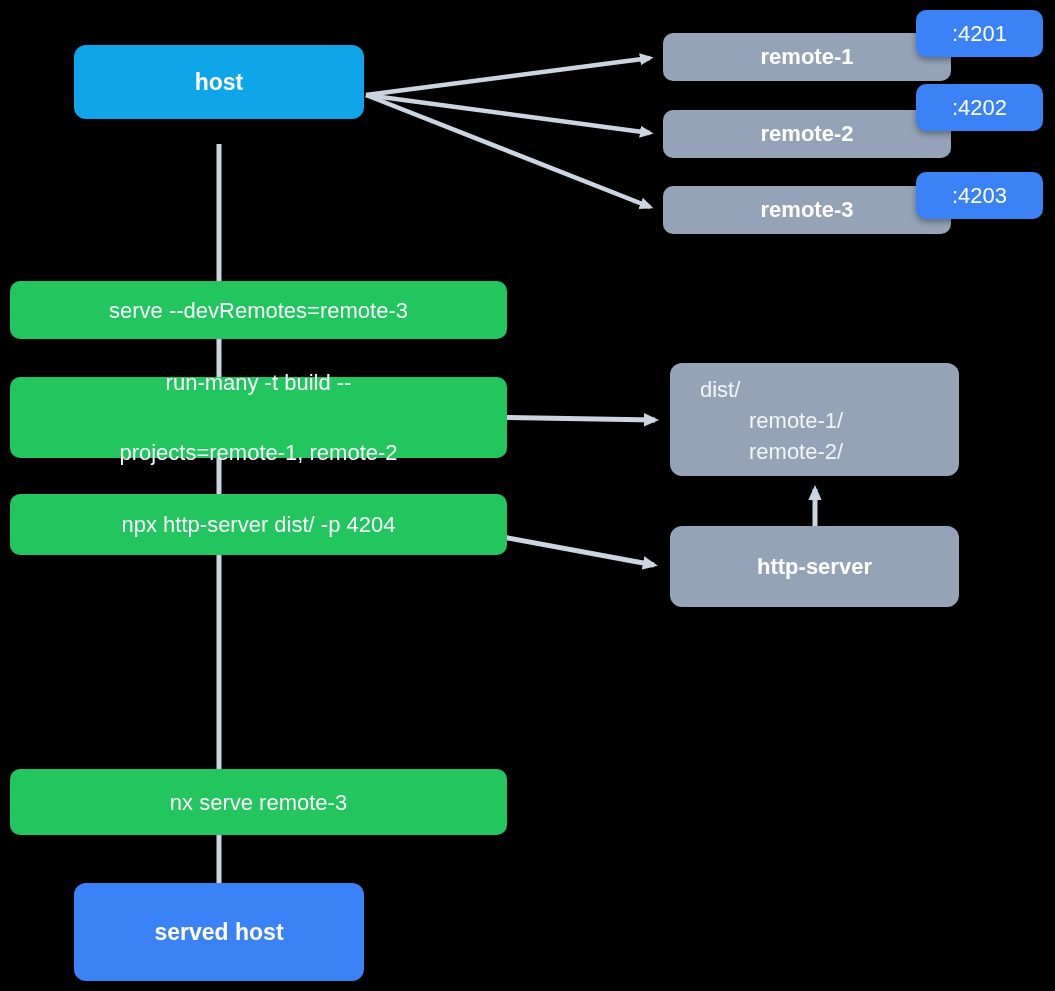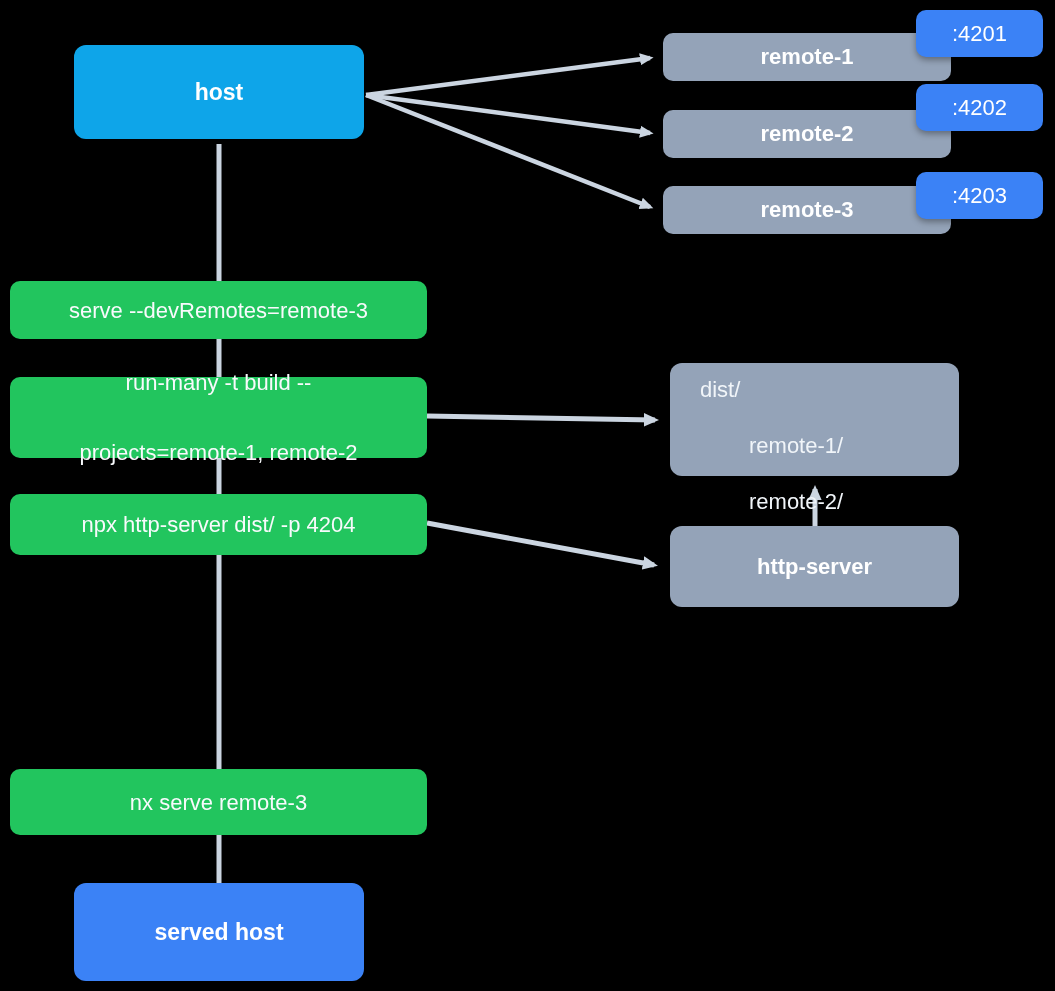--- a/index.html
+++ b/index.html
@@ -26,35 +26,35 @@
     box-sizing: border-box;
     display: flex;
     flex-direction: column;
     align-items: center;
     justify-content: center;
     text-align: center;
     color: #ffffff;
     z-index: 1;
   }
   .host-node {
-    left: 74px; top: 45px; width: 290px; height: 94px;
+    left: 74px; top: 45px; width: 290px; height: 74px;
     background: #0EA5E9;
     border-radius: 12px;
     font-weight: 700;
     font-size: 23px;
   }
   .served-node {
     left: 74px; top: 883px; width: 290px; height: 98px;
     background: #3B82F6;
     border-radius: 12px;
     font-weight: 700;
     font-size: 23px;
   }
   .step-node {
-    left: 10px; width: 417px;
+    left: 10px; width: 497px;
     background: #22C55E;
     border-radius: 10px;
     font-size: 22px;
     font-weight: 400;
     color: #F8FAFC;
   }
   .step-serve  { top: 281px; height: 58px; }
   .step-run    { top: 377px; height: 81px; gap: 35px; }
   .step-npx    { top: 494px; height: 61px; }
   .step-proxy  { top: 588px; height: 146px; }
@@ -87,21 +87,21 @@
     background: #94A3B8;
     border-radius: 12px;
     align-items: flex-start;
     justify-content: flex-start;
     text-align: left;
     padding: 11px 0 16px 30px;
     font-size: 22px;
     color: #F1F5F9;
   }
   .dist-node .dist-line { min-height: 31px; line-height: 31px; white-space: pre; }
-  .dist-node .indent { padding-left: 49px; margin-top: 25px; }
+  .dist-node .indent { padding-left: 49px; }
   .httpserver-node {
     left: 670px; top: 526px; width: 289px; height: 81px;
     background: #94A3B8;
     border-radius: 12px;
     font-weight: 700;
     font-size: 22px;
   }
 </style>
 </head>
 <body>

